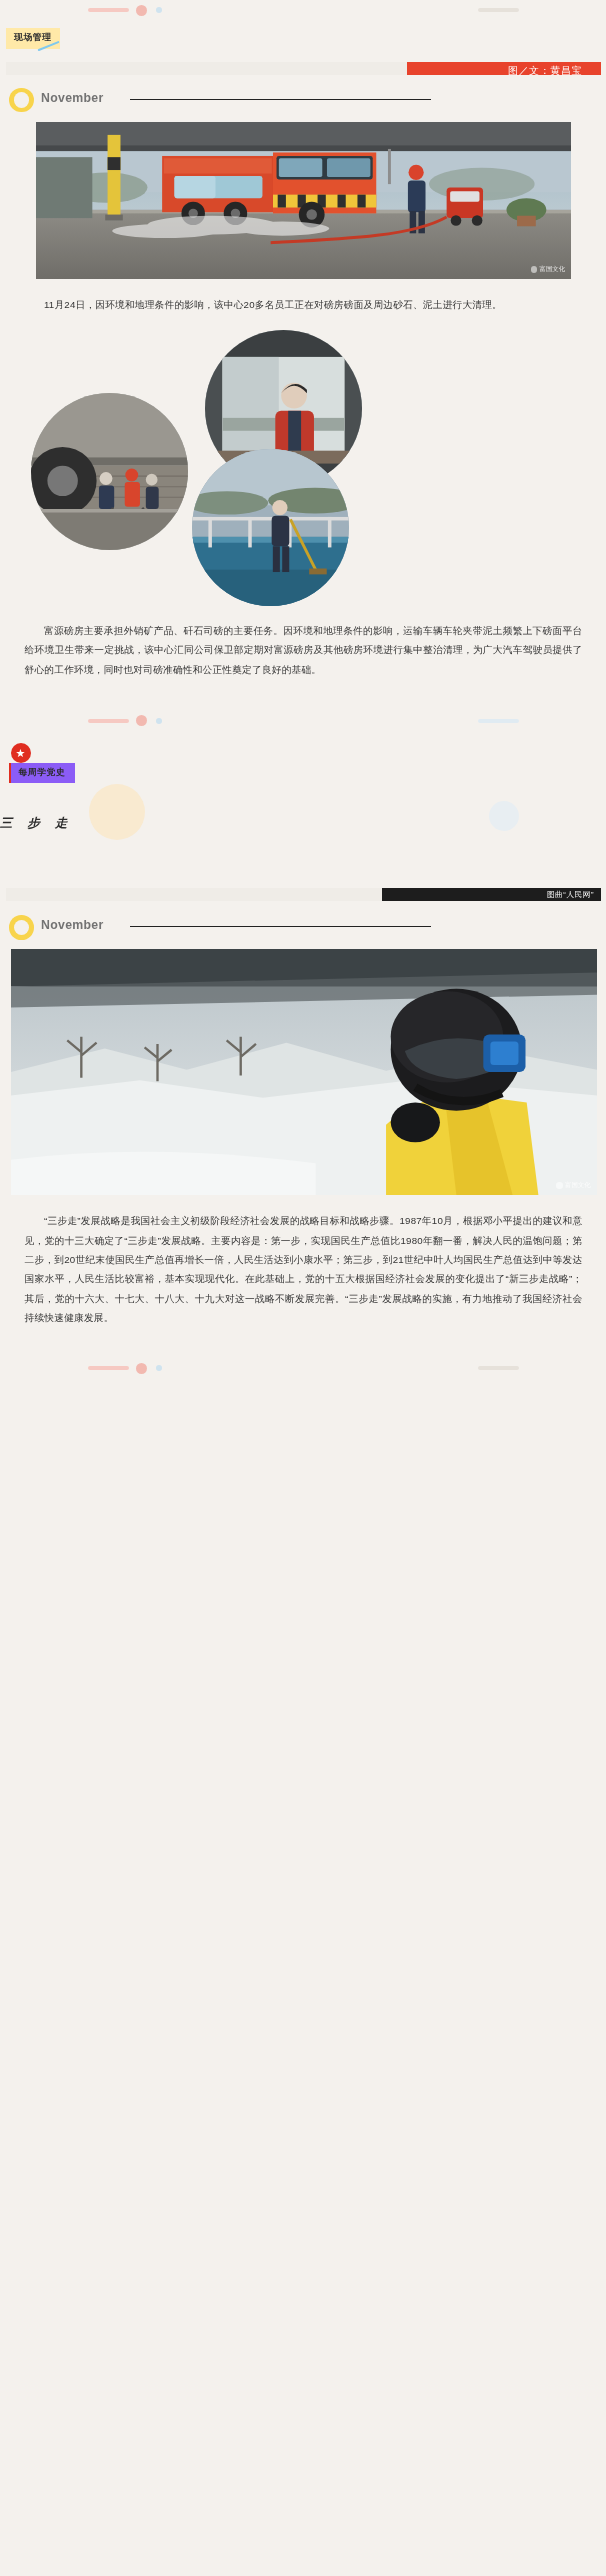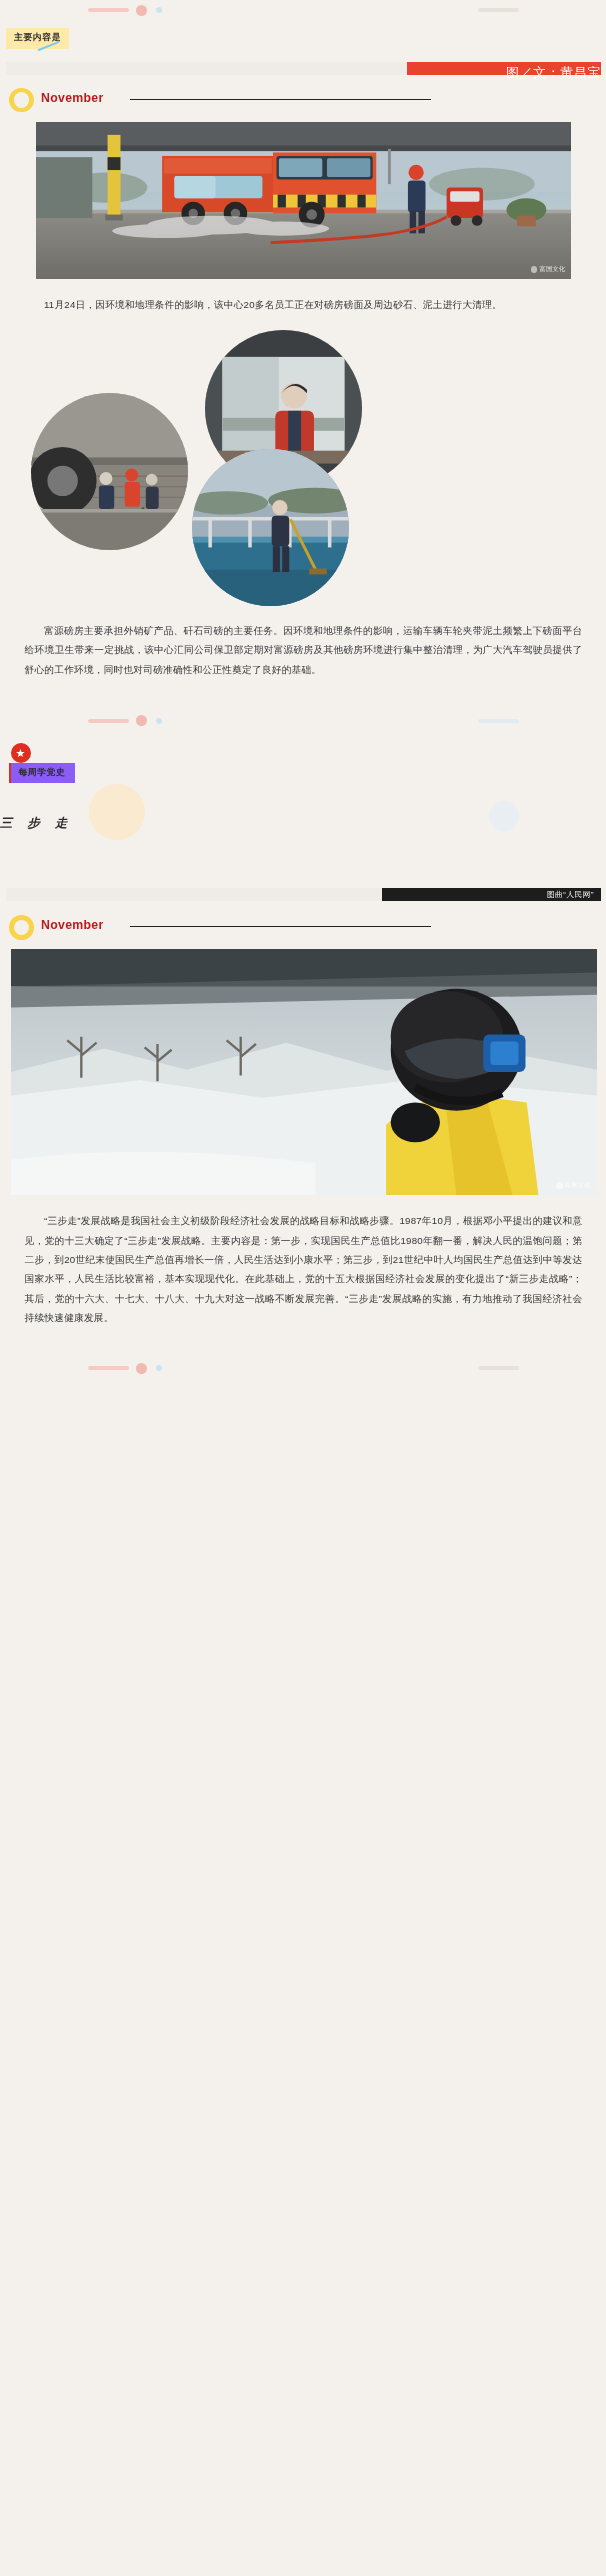--- a/index.html
+++ b/index.html
@@ -68,43 +68,43 @@
     letter-spacing: 1.2px;
   }
 
   
   .creditbar { position: relative; height: 24.6px; }
   .creditbar .redline {
     position: absolute; left: 5.9px; top: 7px; right: 5.9px;
     height: 13px; background: #e8432c;
   }
   .creditbar .redline span {
-    position: absolute; right: 0; top: 1.8px;
-    color: #fff; font-size: 13px; letter-spacing: 0.6px;
+    position: absolute; right: 19px; top: 1.8px;
+    color: #fff; font-size: 10px; letter-spacing: 0.6px;
   }
   .creditbar .greyline {
     position: absolute; left: 5.9px; top: 7px;
     width: 66%; height: 13px; background: #efece7;
   }
 
   
   .month { position: relative; height: 42px; }
   .month .ball {
     position: absolute; left: 9.4px; top: 8.2px;
     width: 24.6px; height: 24.6px; border-radius: 50%;
     background: #f8d44c;
   }
   .month .ball::after {
     content: ""; position: absolute; left: 4.7px; top: 4.7px;
     width: 15.2px; height: 15.2px; border-radius: 50%;
     background: #f4f1ed;
   }
   .month .mtext {
     position: absolute; left: 41px; top: 11.7px;
-    font-size: 12.3px; font-weight: bold; color: #b91c1c;
+    font-size: 12.3px; font-weight: bold; color: #737373;
     letter-spacing: 0.3px;
   }
   .month .mline {
     position: absolute; left: 130px; top: 19.3px; right: 176px;
     height: 1.2px; background: #222;
   }
   .photo {
     position: relative;
     overflow: hidden;
     background: #c9cfd3;
@@ -211,21 +211,21 @@
 <div class="page">
 
   <div class="topdecor">
     <div class="bar bar1"></div>
     <div class="dot d1"></div>
     <div class="dot d2"></div>
     <div class="bar bar2"></div>
   </div>
 
   <div class="tagwrap">
-    <div class="tag">主要内容是</div>
+    <div class="tag">现场管理</div>
     <div class="tag-underline"></div>
   </div>
 
 
   <div class="creditbar">
     <div class="redline">
       <span>图／文：黄昌宝</span>
     </div>
     <div class="greyline"></div>
   </div>

